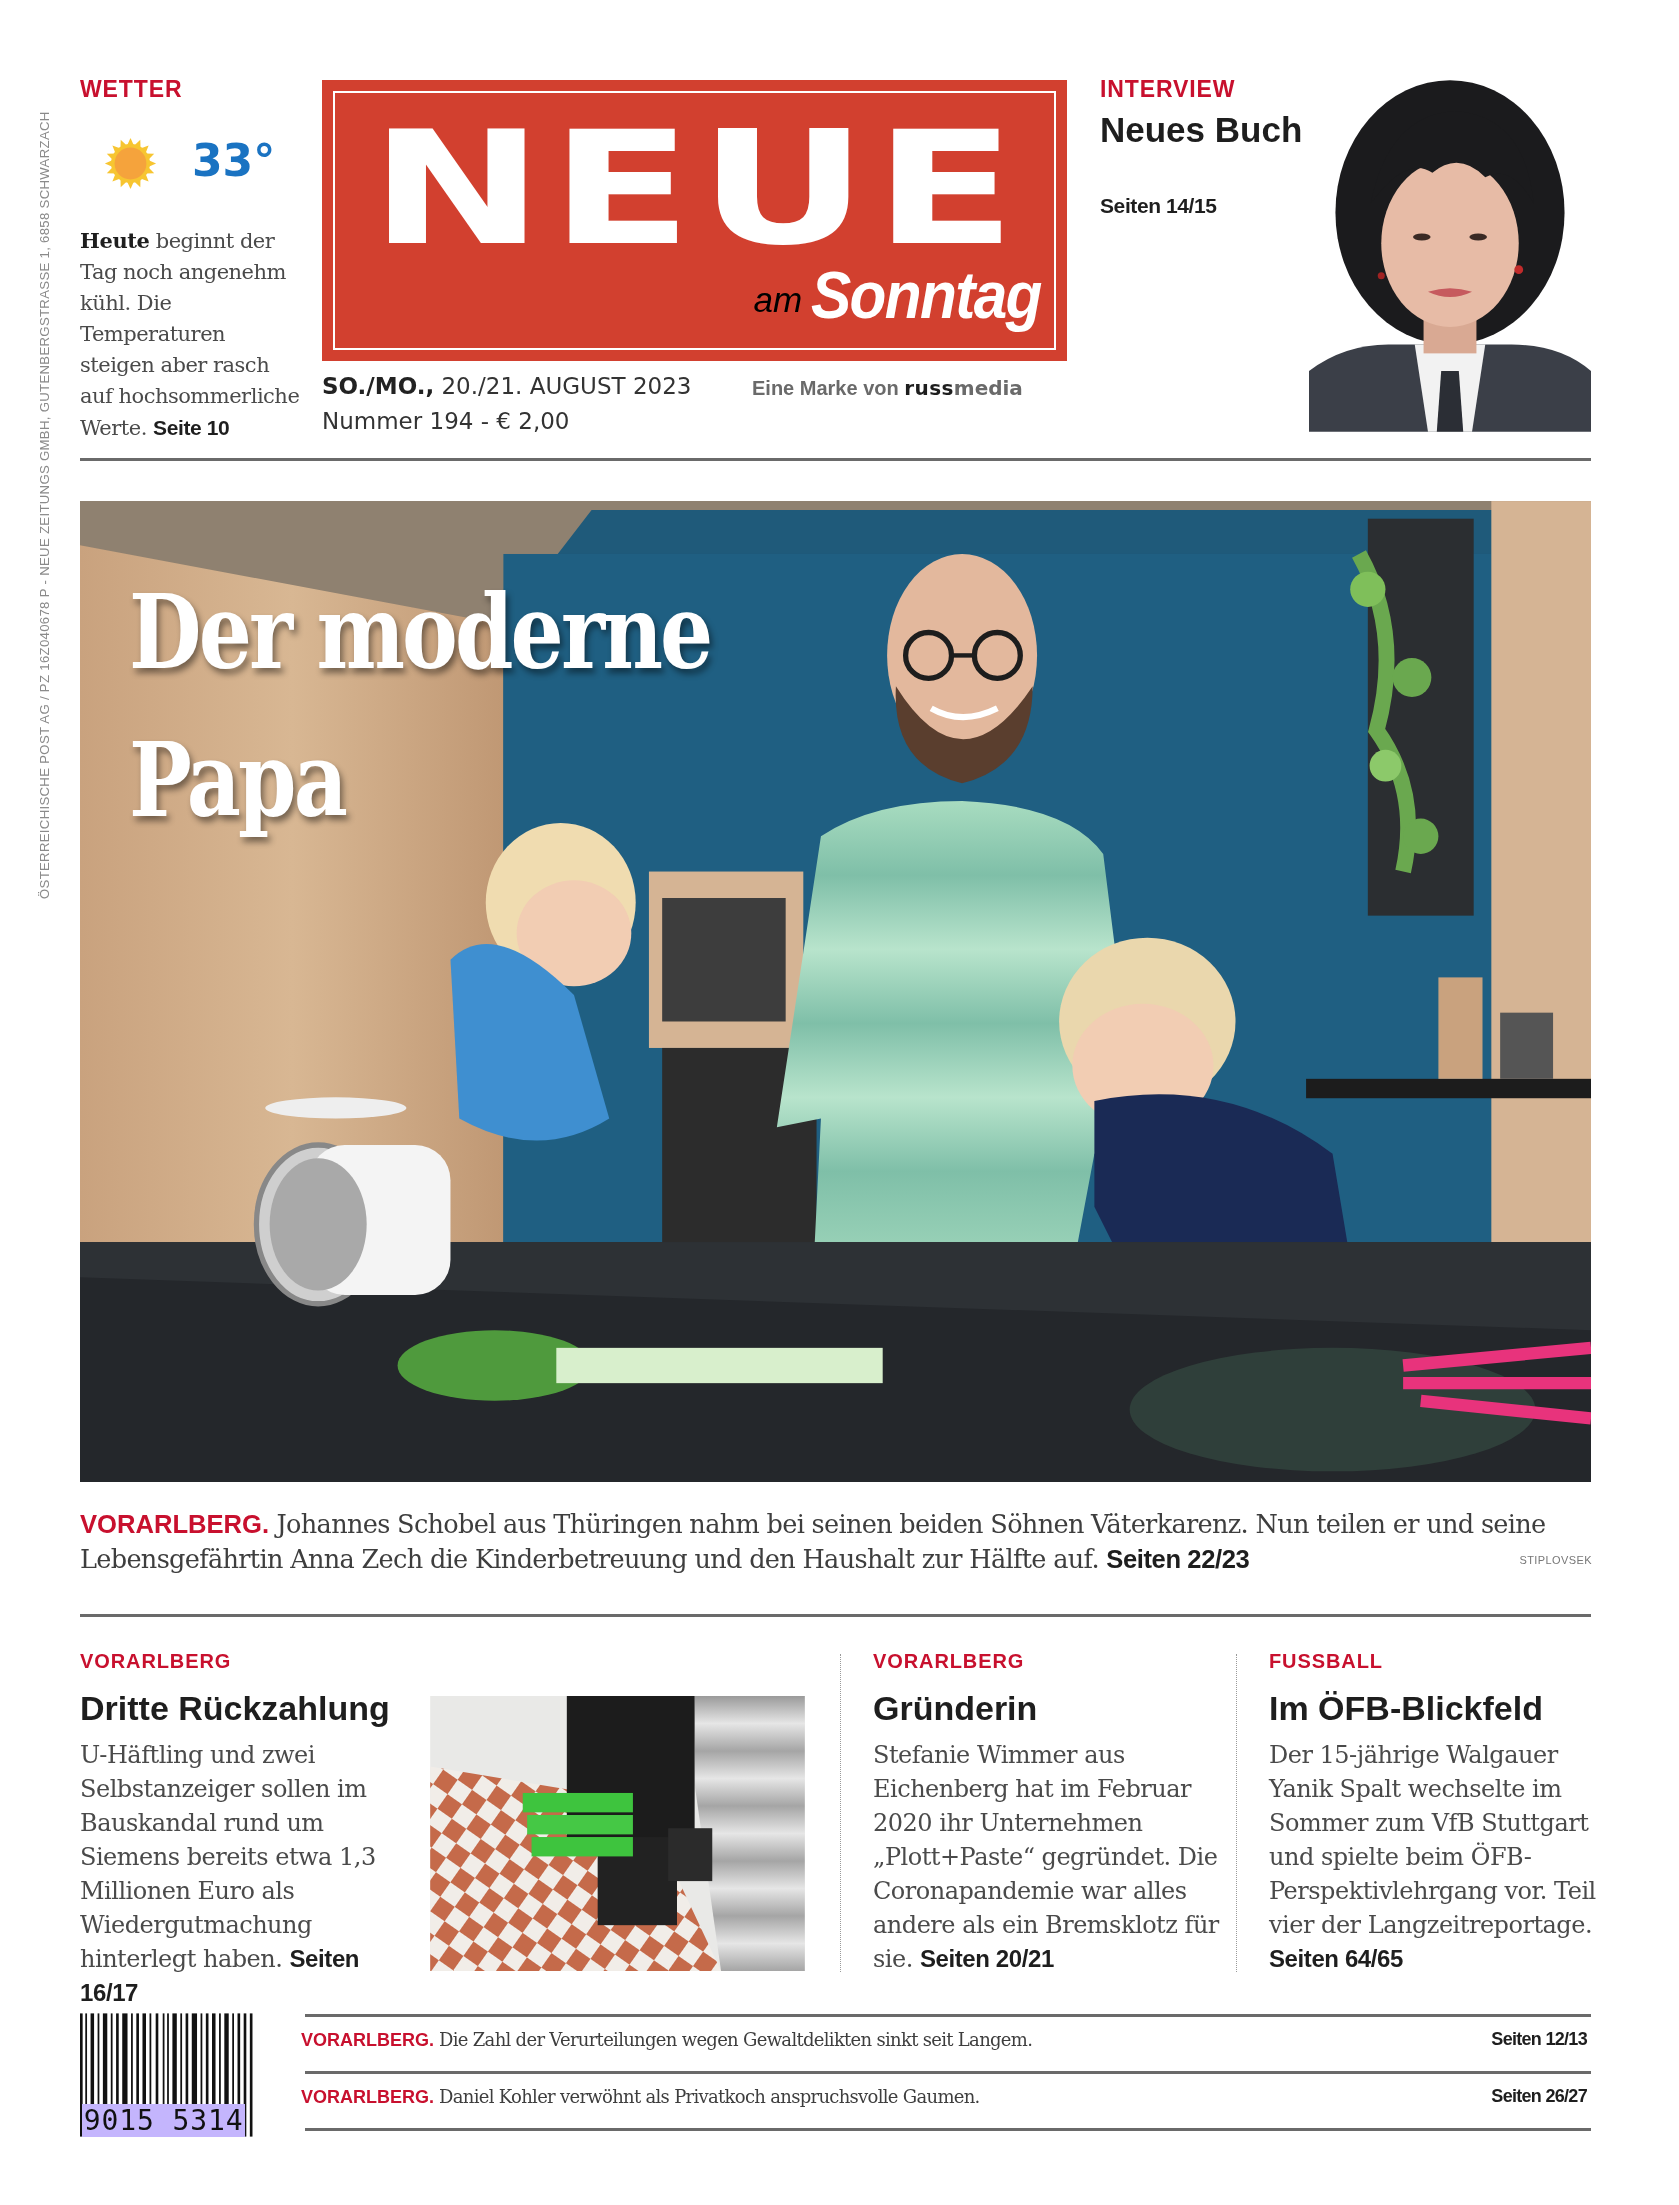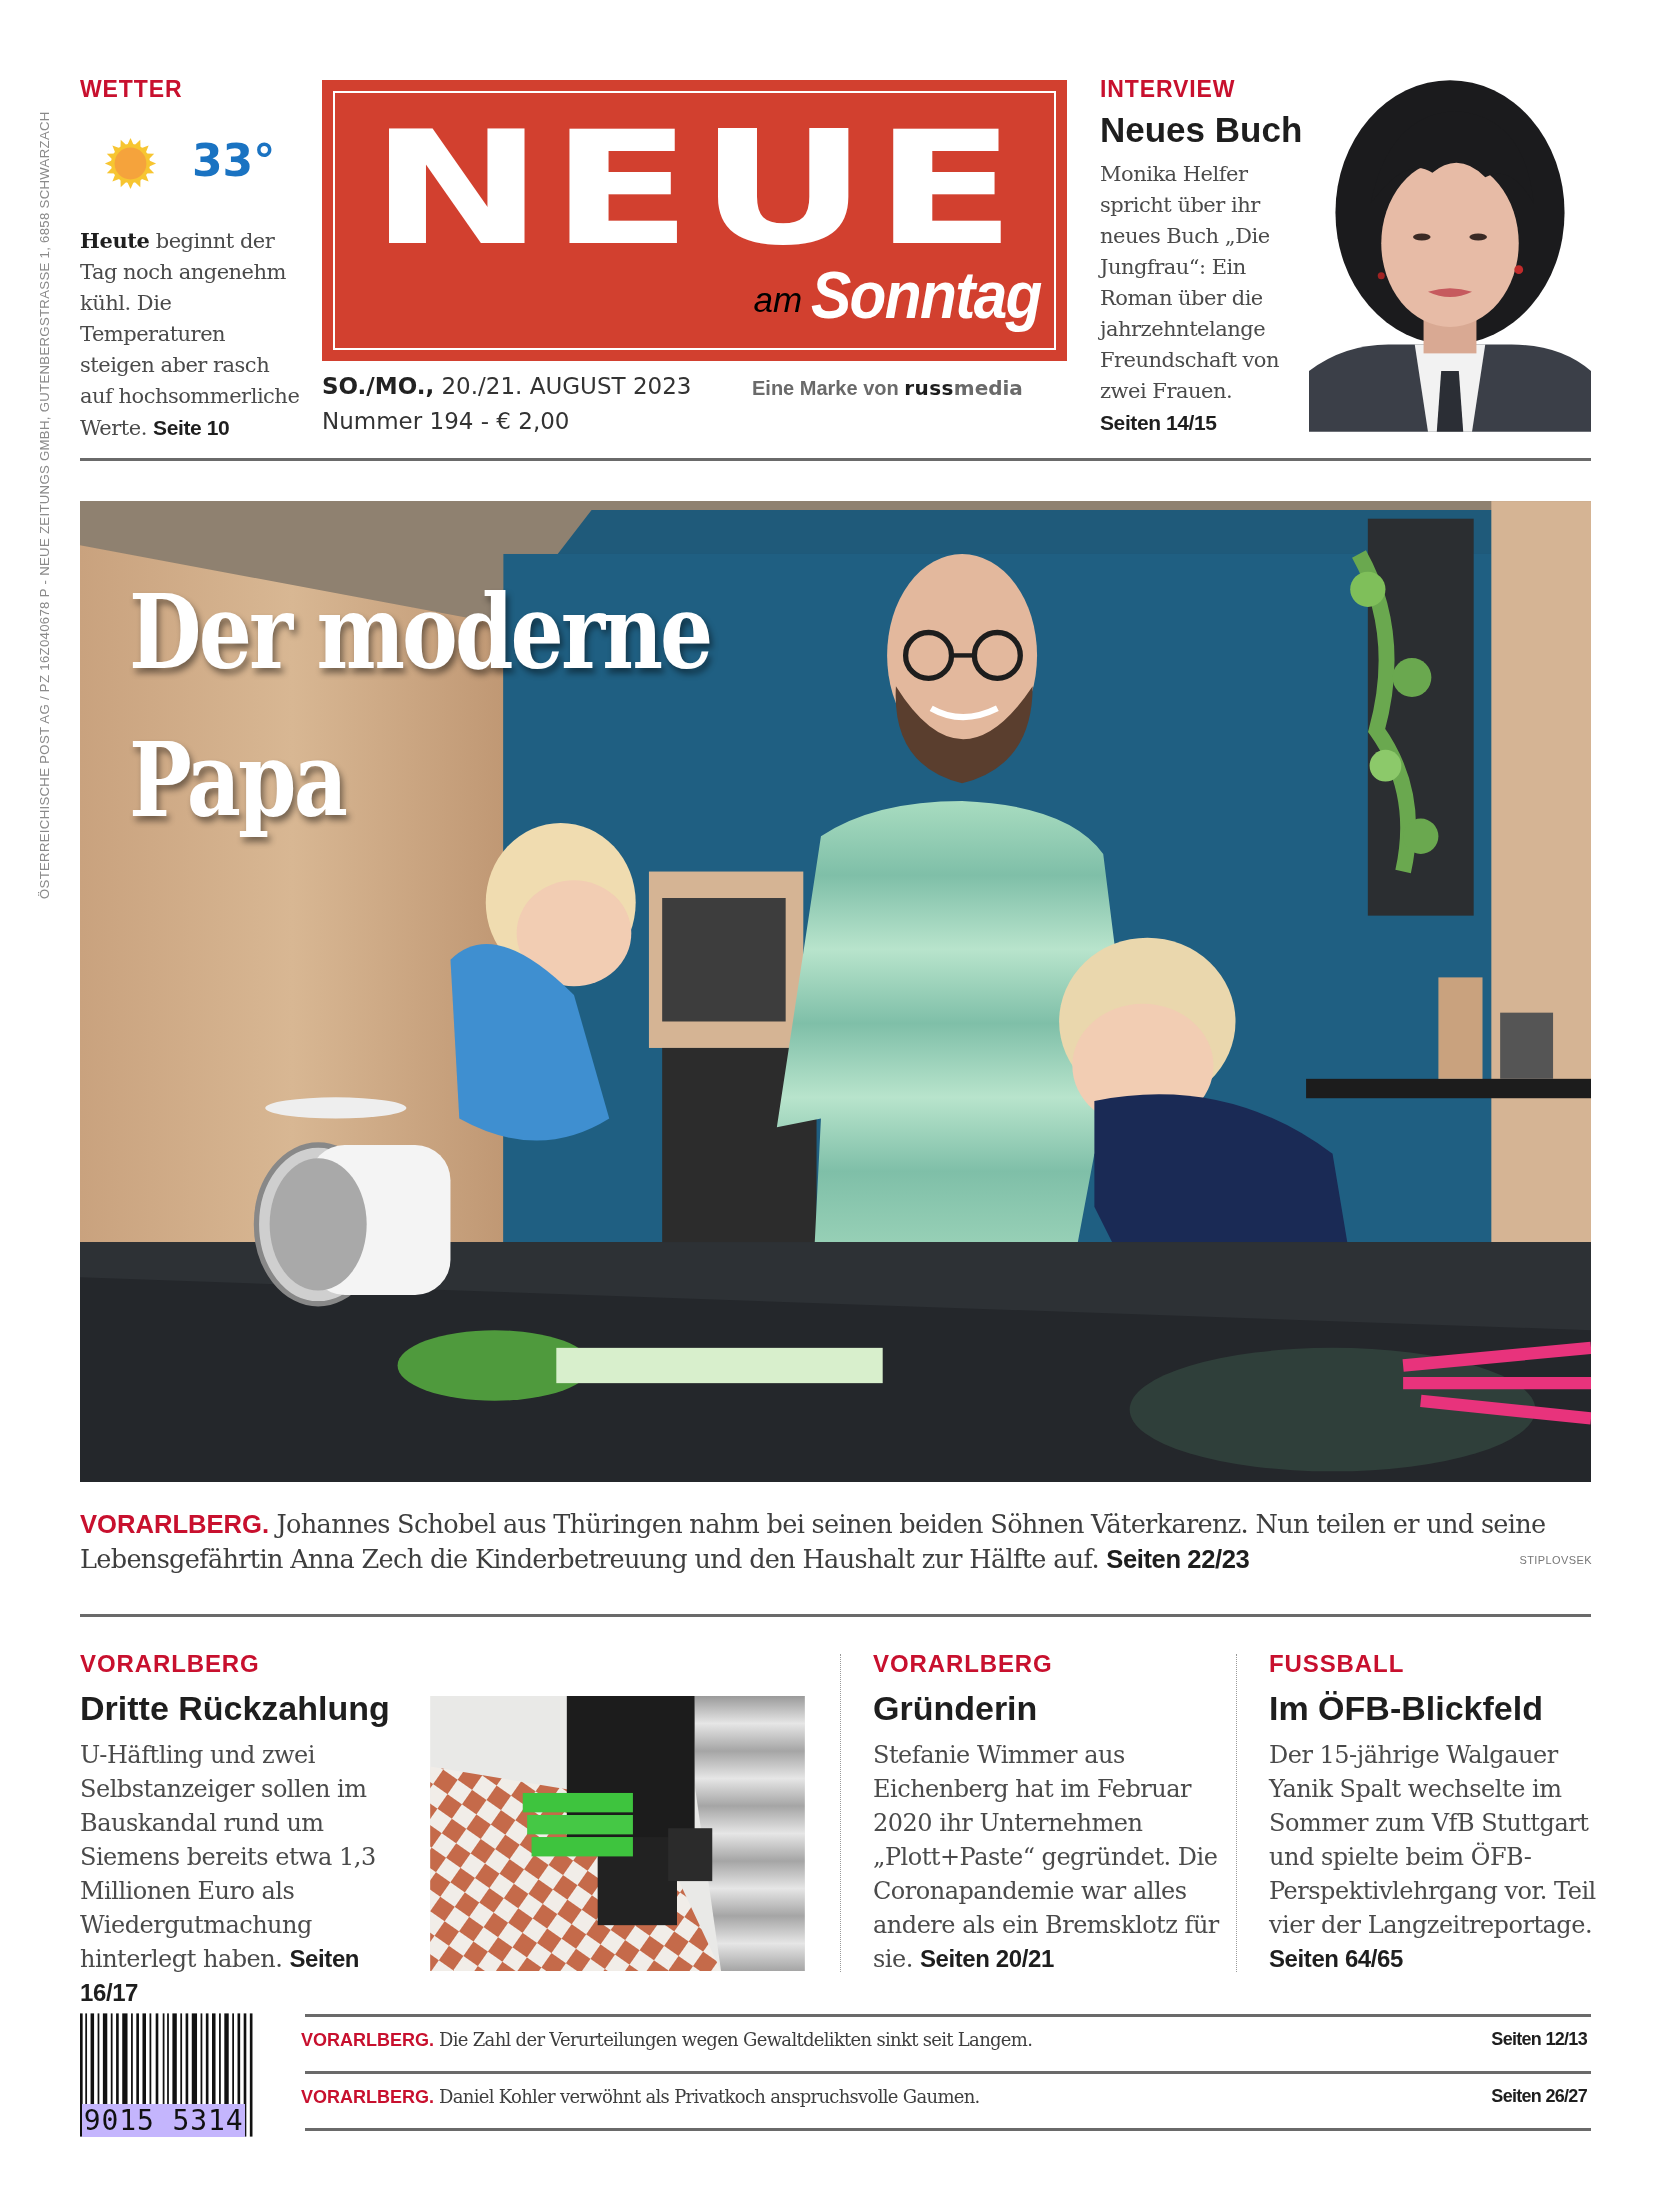--- a/index.html
+++ b/index.html
@@ -80,21 +80,21 @@
     font-size: 102px; line-height: 148px; letter-spacing: -3.5px;
     text-shadow: 3.5px 5.3px 7px rgba(0,0,0,0.45);
     transform: scaleX(0.82); transform-origin: 0 0; white-space: nowrap;
   }
 
   .caption { left: 80px; top: 1507px; width: 1511px; font-size: 25.6px; line-height: 35px; letter-spacing: -0.7px; color: #3e3e3e; font-family: "DejaVu Serif", serif; }
   .caption .cap-kicker { font-family: "Liberation Sans", sans-serif; font-weight: 700; color: #c8102e; letter-spacing: 0; }
   .credit { right: 88px; top: 1554px; font-family: "Liberation Sans", sans-serif; font-size: 11px; color: #777; letter-spacing: 0.4px; }
 
   
-  .col-kicker { font-size: 24px; top: 1650px; }
+  .col-kicker { font-size: 20px; top: 1650px; }
   .col-hl { font-size: 34px; top: 1689px; }
   .col-text { top: 1738px; font-size: 24px; line-height: 34px; }
   .dotted { position: absolute; top: 1654px; height: 318px; border-left: 1.8px dotted #9a9a9a; width: 0; }
 
   .side-photo { left: 430px; top: 1696px; width: 375px; height: 275px; overflow: hidden; }
 
   
   .barcode { left: 80px; top: 2013px; width: 176px; height: 124px; }
   .barcode-num { left: 82px; top: 2104px; font-family: "DejaVu Sans Mono", monospace; font-size: 28px; color: #111; letter-spacing: 0.9px; background: #c4b5fd; padding: 0 1.8px; }
 
@@ -148,21 +148,21 @@
   <b>SO./MO.,</b><span> 20./21. AUGUST 2023</span>
 </div>
 <div class="abs issue">Nummer 194 - € 2,00</div>
 <div class="abs brand">
   <span>Eine Marke von </span><span class="russ">russ</span><span class="media">media</span>
 </div>
 
 <div class="abs kicker int-kicker">INTERVIEW</div>
 <div class="abs hl int-hl">Neues Buch</div>
 <div class="abs body-txt int-text">
-  <span>Monika Helfer spricht über ihr neues Buch „Die Jungfrau“: Ein Roman über die jahrzehntelange Freundschaft von zwei Frauen.</span><br>
+  <br>
   <b class="ref">Seiten 14/15</b>
 </div>
 <div class="abs portrait">
   <svg width="282" height="352" viewBox="0 0 320 399">
     <rect width="320" height="399" fill="#ffffff"></rect>
 
     <path d="M0,330 Q40,300 90,300 L230,300 Q285,300 320,330 L320,399 L0,399 Z" fill="#3b3f48"></path>
 
     <path d="M120,300 L200,300 L185,399 L135,399 Z" fill="#f2f2f2"></path>
     <path d="M150,330 L170,330 L175,399 L145,399 Z" fill="#2b2e35"></path>

